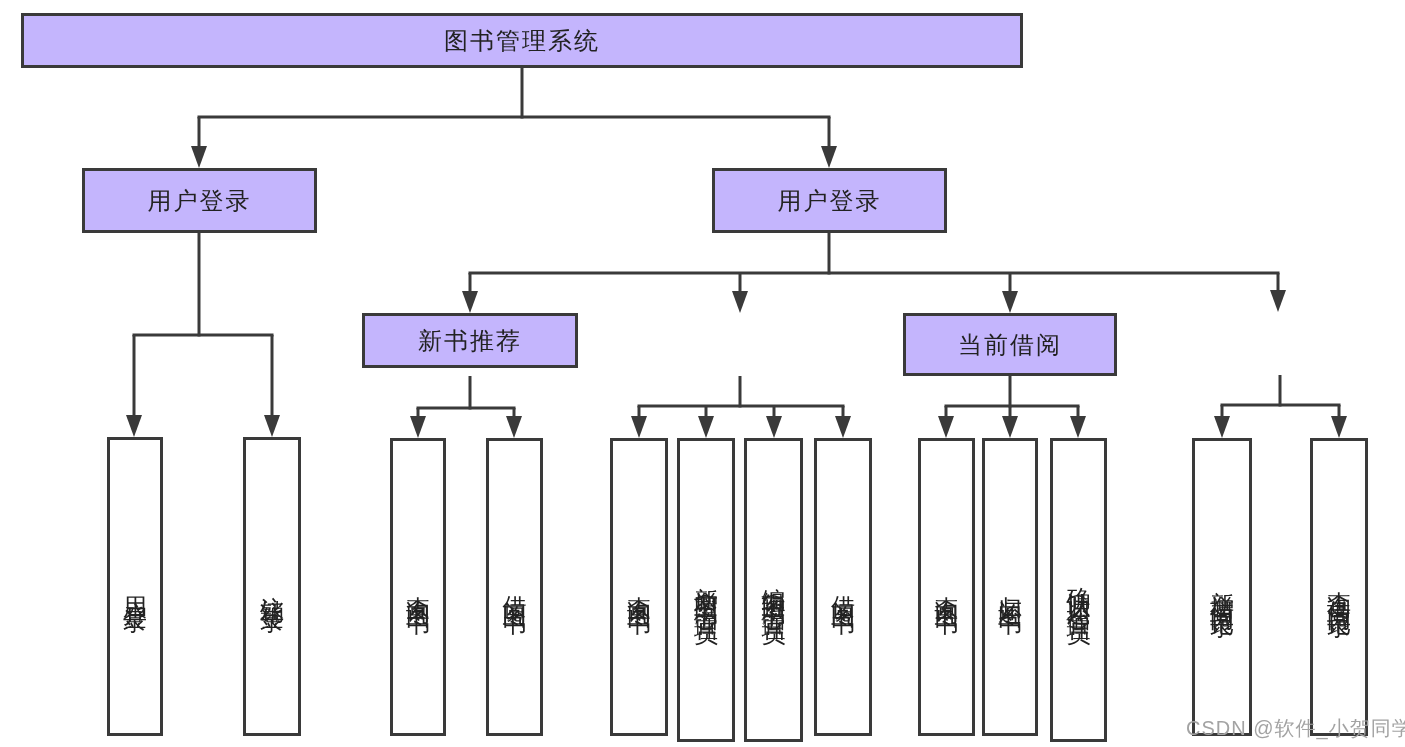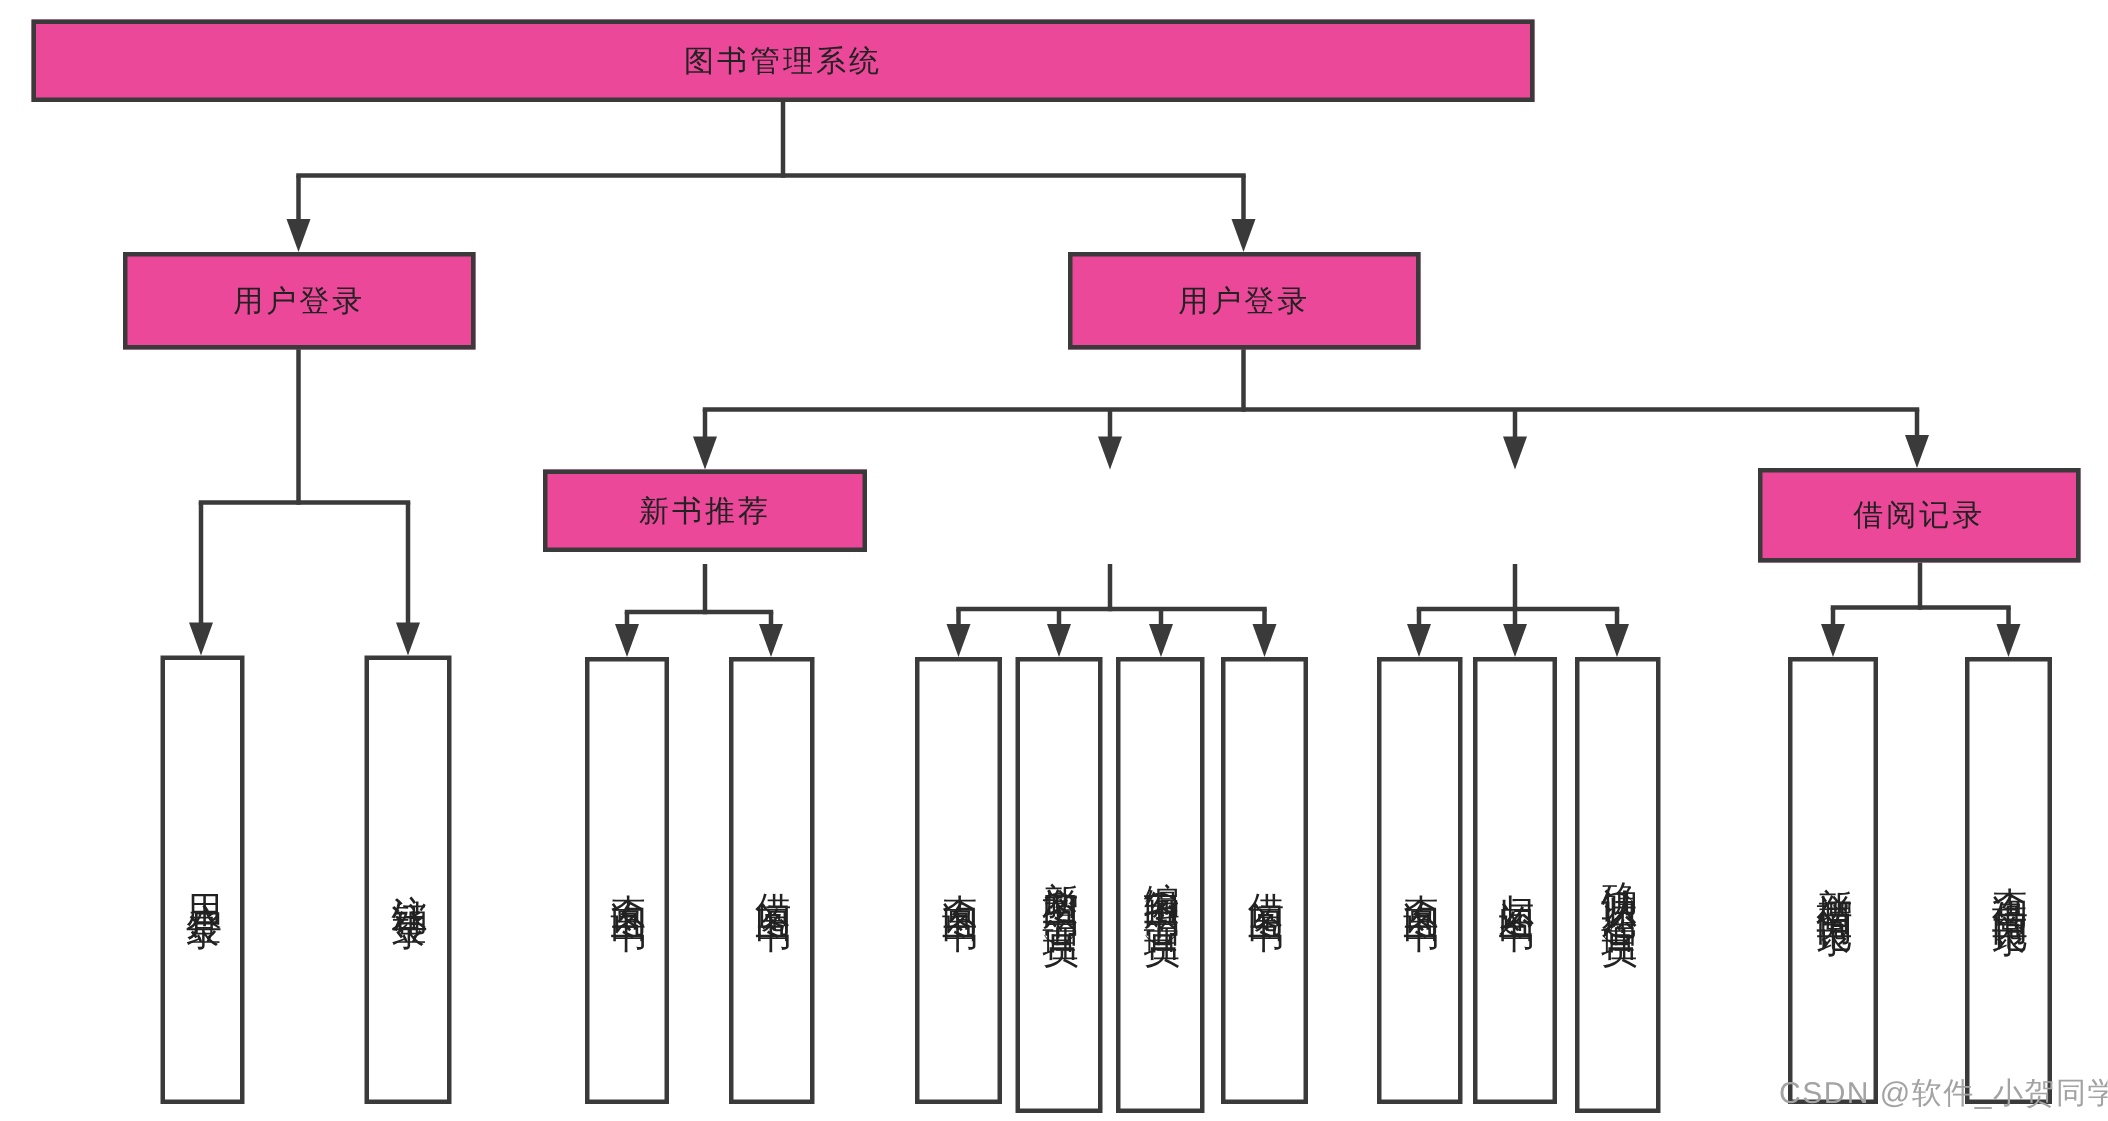--- a/index.html
+++ b/index.html
@@ -11,22 +11,22 @@
   html,body{margin:0;padding:0;background:var(--background);overflow:hidden;}
   .canvas{
     position:relative;width:1405px;height:747px;background:var(--background);
     font-family:"Liberation Sans",sans-serif;color:var(--text);
   }
   svg.connectors{position:absolute;left:0;top:0;pointer-events:none;}
   svg.connectors line{stroke:var(--line);stroke-width:3;}
   svg.connectors polygon{fill:var(--line);}
   .hnode{
     position:absolute;box-sizing:border-box;border:3px solid var(--line);
-    background:#ec4899;display:flex;align-items:center;justify-content:center;
-    font-size:20px;letter-spacing:2px;color:var(--text);white-space:nowrap;
+    background:#c4b5fd;display:flex;align-items:center;justify-content:center;
+    font-size:24px;letter-spacing:2px;color:var(--text);white-space:nowrap;
   }
   .vnode{
     position:absolute;box-sizing:border-box;border:3px solid var(--line);
     background:#ffffff;display:flex;align-items:center;justify-content:center;
   }
   .vtext{
     writing-mode:vertical-rl;text-orientation:mixed;
     font-size:24px;line-height:1;letter-spacing:5px;color:var(--text);
   }
   .watermark{
@@ -122,22 +122,22 @@
   <div class="hnode" style="left:82px;top:168px;width:235px;height:65px;">
     <span>用户登录</span>
   </div>
   <div class="hnode" style="left:712px;top:168px;width:235px;height:65px;">
     <span>用户登录</span>
   </div>
 
   <div class="hnode" style="left:362px;top:313px;width:216px;height:55px;">
     <span>新书推荐</span>
   </div>
-  <div class="hnode" style="left:1172px;top:312px;width:215px;height:63px;">
-    <span>借阅记录</span>
+  <div class="hnode" style="left:903px;top:313px;width:214px;height:63px;">
+    <span>当前借阅</span>
   </div>
 
   <div class="vnode" style="left:107px;top:437px;width:56px;height:299px;">
     <span class="vtext">用户登录</span>
   </div>
   <div class="vnode" style="left:243px;top:437px;width:58px;height:299px;">
     <span class="vtext">注销登录</span>
   </div>
 
   <div class="vnode" style="left:390px;top:438px;width:56px;height:298px;">

